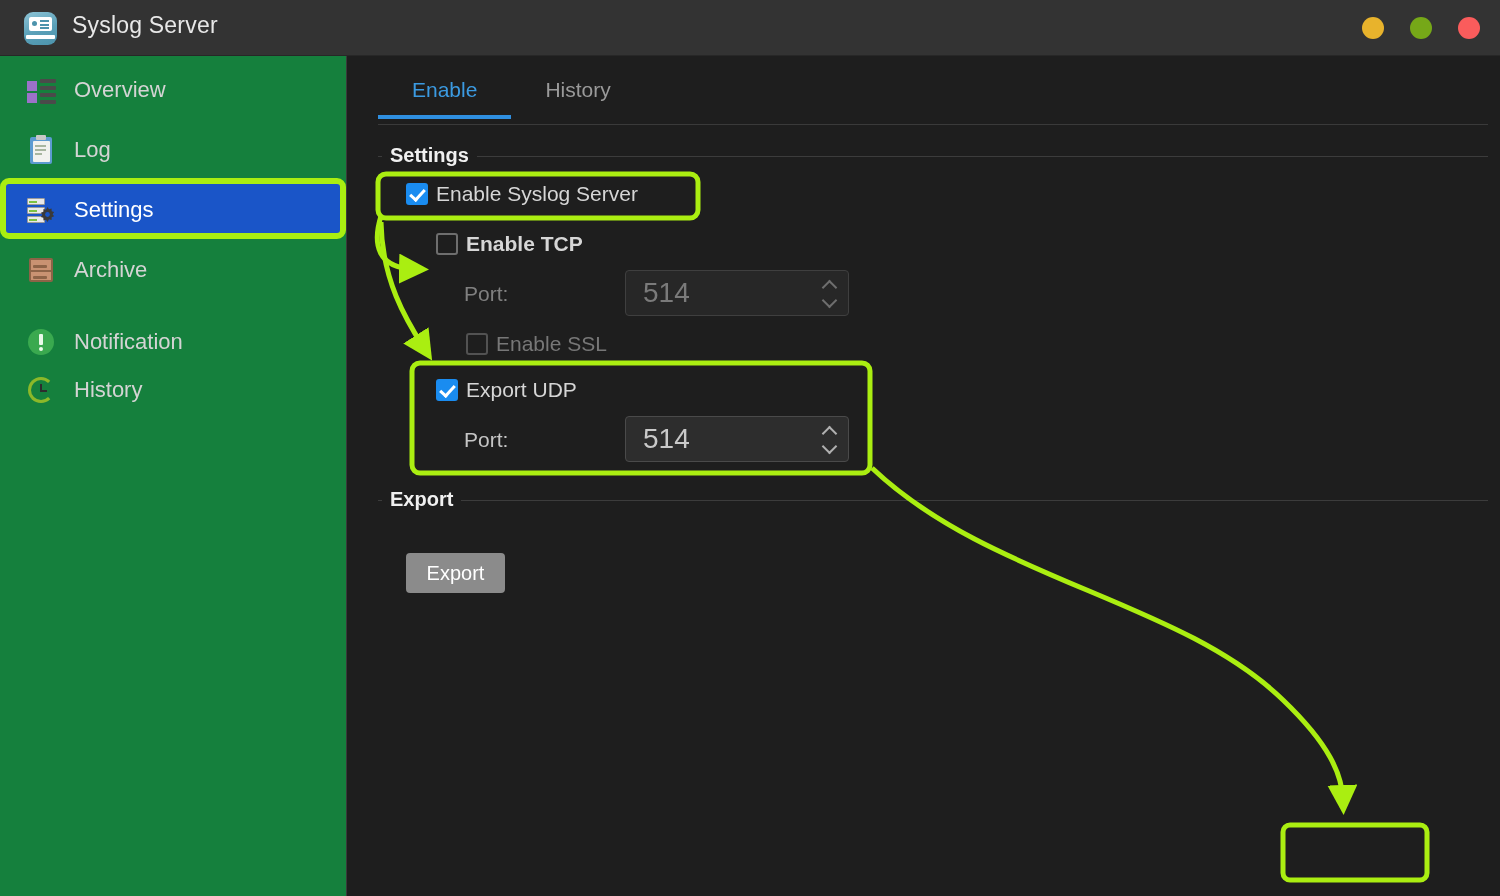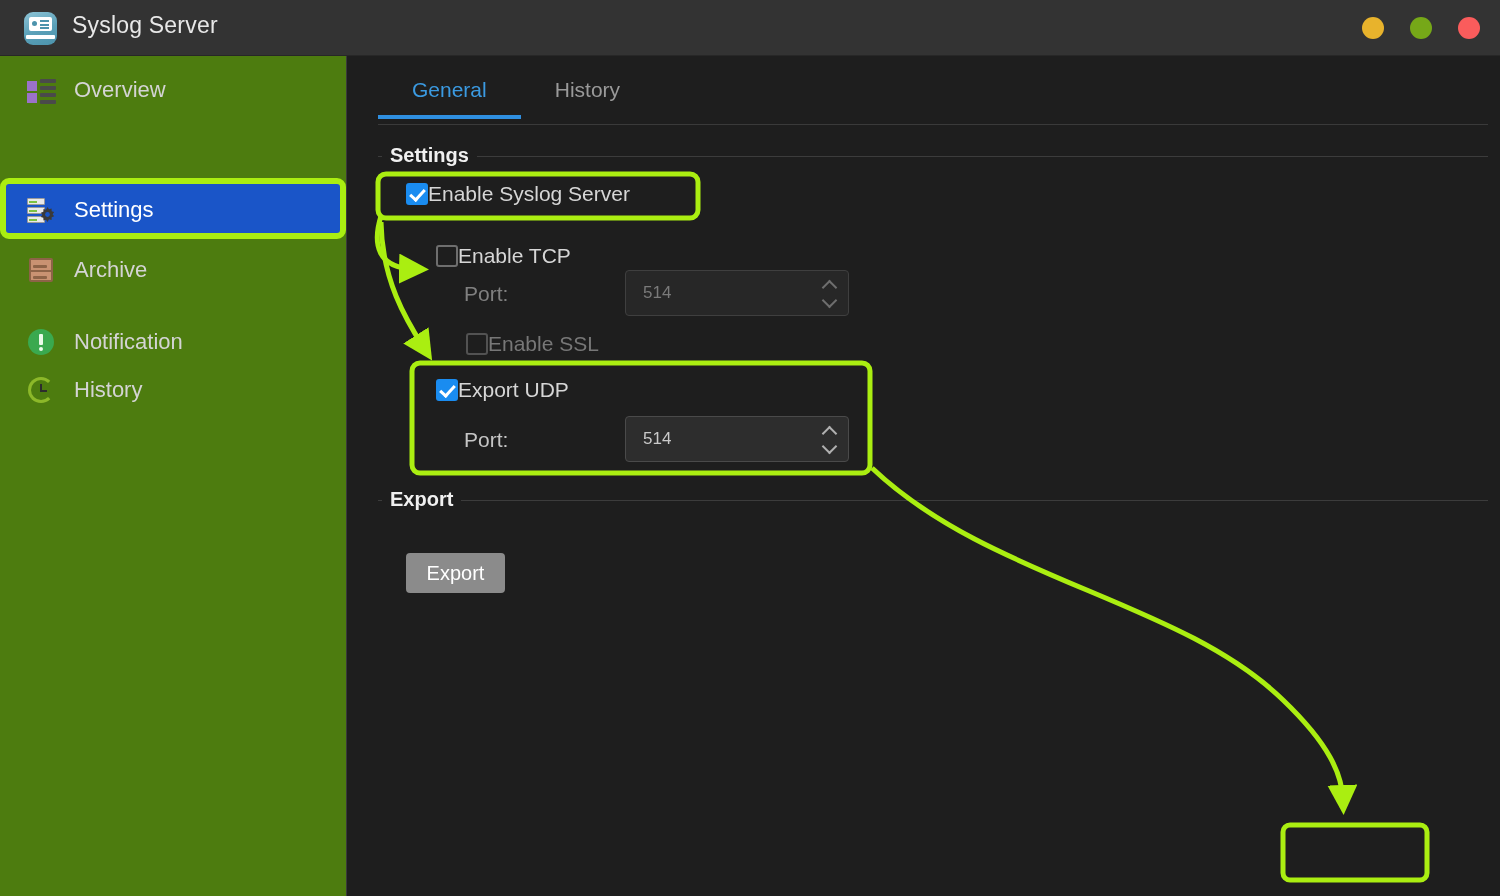--- a/index.html
+++ b/index.html
@@ -40,21 +40,21 @@
   .app-title {
     position: absolute; left: 72px; top: 12px;
     font-size: 23px; color: #e8e8e8; letter-spacing: 0.2px;
   }
   .wbtns { position: absolute; right: 20px; top: 17px; display: flex; gap: 26px; }
   .wbtn { width: 22px; height: 22px; border-radius: 50%; }
 
   
   .sidebar {
     position: absolute; left: 0; top: 56px; width: 347px; height: 840px;
-    background: #4d7c0f;
+    background: #15803d;
     border-right: 1px solid #3a3a3a;
   }
   .nav-item {
     position: absolute; left: 4px; width: 339px; height: 52px;
     display: flex; align-items: center;
     border-radius: 4px;
   }
   .nav-item .ico {
     position: absolute; left: 21px; top: 50%; transform: translateY(-50%);
     width: 32px; height: 32px;
@@ -177,33 +177,33 @@
   }
   .chk.on { background: #1a8cf0; }
   .chk.off { background: transparent; border: 2px solid #6e6e6e; }
   .chk.off.dim { border-color: #525252; }
   .chk.on::after {
     content: ""; position: absolute; left: 7px; top: 3px;
     width: 6px; height: 12px;
     border: solid #ffffff; border-width: 0 3px 3px 0;
     transform: rotate(42deg);
   }
-  .chk-lbl { margin-left: 0; font-size: 21px; color: #d6d6d6; }
+  .chk-lbl { margin-left: 8px; font-size: 21px; color: #d6d6d6; }
   .chk-lbl.dim { color: #777777; }
 
   .port-lbl { position: absolute; font-size: 21px; color: #c5c5c5; }
   .port-lbl.dim { color: #808080; }
 
   .spin {
     position: absolute; width: 224px; height: 46px;
     background: #2d2d2d; border: 1px solid #4a4a4a; border-radius: 4px;
   }
   .spin .val {
     position: absolute; left: 17px; top: 50%; transform: translateY(-50%);
-    font-size: 17px; color: #c9c9c9;
+    font-size: 28px; color: #c9c9c9;
   }
   .spin.dim { border-color: #3f3f3f; background: #272727; }
   .spin.dim .val { color: #7a7a7a; }
   .spin .arrows {
     position: absolute; right: 12px; top: 50%; transform: translateY(-50%);
     display: flex; flex-direction: column; gap: 8px;
   }
   .spin .arrows span { display: block; width: 14px; height: 8px; position: relative; }
   .spin .arrows .up::before, .spin .arrows .dn::before {
     content: ""; position: absolute; left: 2px; top: 1px;
@@ -260,20 +260,31 @@
         <i class="sq sq1"></i>
           <i class="sq sq2"></i>
         <i class="bar b1"></i>
           <i class="bar b2"></i>
           <i class="bar b3"></i>
           <i class="bar b4"></i>
       </span>
       <span class="lbl">Overview</span>
     </div>
 
+    <div class="nav-item" style="top:68px">
+      <span class="ico ic-log">
+        <span class="board"></span>
+          <span class="paper"></span>
+          <span class="clip"></span>
+        <i class="ln n1"></i>
+          <i class="ln n2"></i>
+          <i class="ln n3"></i>
+      </span>
+      <span class="lbl">Log</span>
+    </div>
 
     <div class="nav-item active" style="top:128px">
       <span class="ico ic-settings">
         <span class="stack">
           <span class="sv sv1"></span>
             <span class="sv sv2"></span>
             <span class="sv sv3"></span>
         </span>
         <svg class="gear" viewBox="0 0 24 24">
           <path fill="#3a3a3a" d="M12 8.2a3.8 3.8 0 1 0 0 7.6 3.8 3.8 0 0 0 0-7.6zm0 5.6a1.8 1.8 0 1 1 0-3.6 1.8 1.8 0 0 1 0 3.6z"></path>
@@ -310,34 +321,34 @@
           <span class="hd hm"></span>
       </span>
       <span class="lbl">History</span>
     </div>
 
   </div>
 
   <div class="content">
 
     <div class="tabs">
-      <div class="tab active">General</div>
+      <div class="tab active">Enable</div>
       <div class="tab">History</div>
     </div>
     <div class="tabs-rule"></div>
 
     <div class="group-title" style="left:34px; top:88px;">Settings</div>
     <div class="group-rule" style="left:30px; top:100px; width:1110px;"></div>
 
     <div class="chk-row" style="left:58px; top:126px;">
       <span class="chk on"></span>
       <span class="chk-lbl">Enable Syslog Server</span>
     </div>
 
-    <div class="chk-row" style="left:88px; top:188px;">
+    <div class="chk-row" style="left:88px; top:176px;font-weight:bold;">
       <span class="chk off"></span>
       <span class="chk-lbl">Enable TCP</span>
     </div>
 
     <div class="port-lbl dim" style="left:116px; top:226px;">Port:</div>
     <div class="spin dim" style="left:277px; top:214px;">
       <span class="val">514</span>
       <span class="arrows">
         <span class="up"></span>
         <span class="dn"></span>

